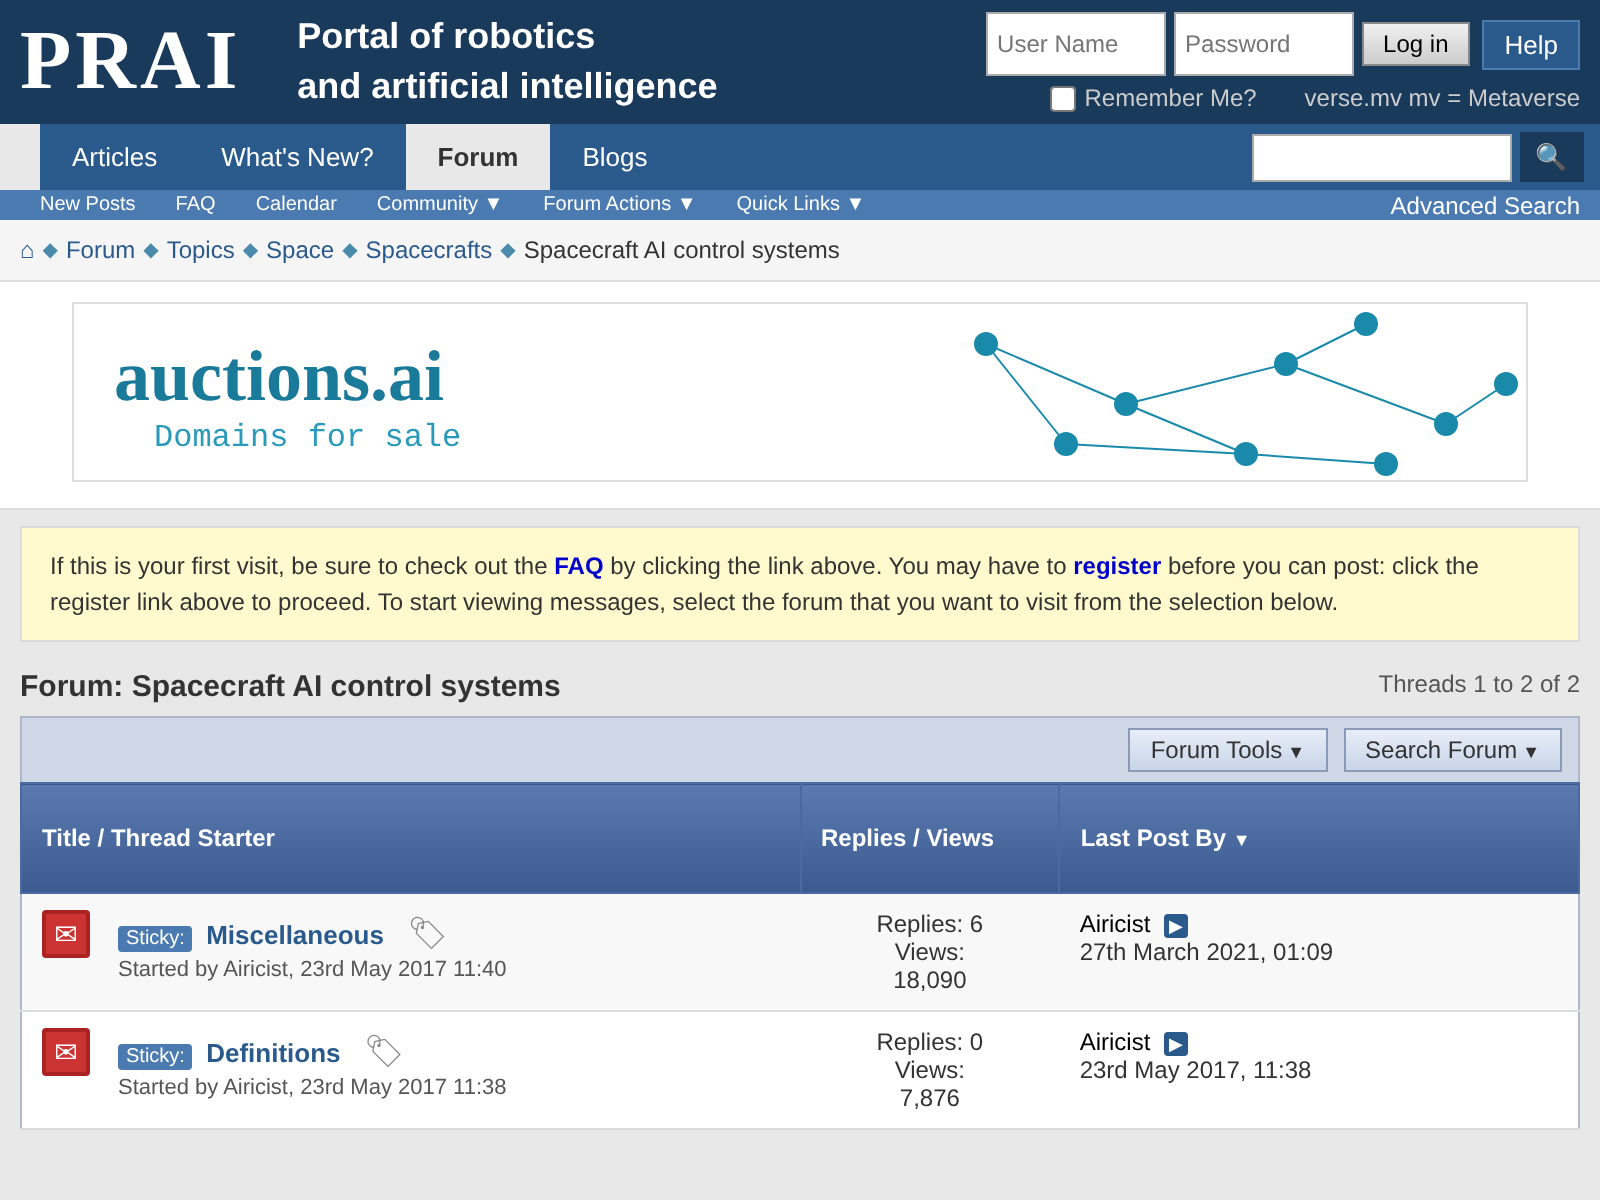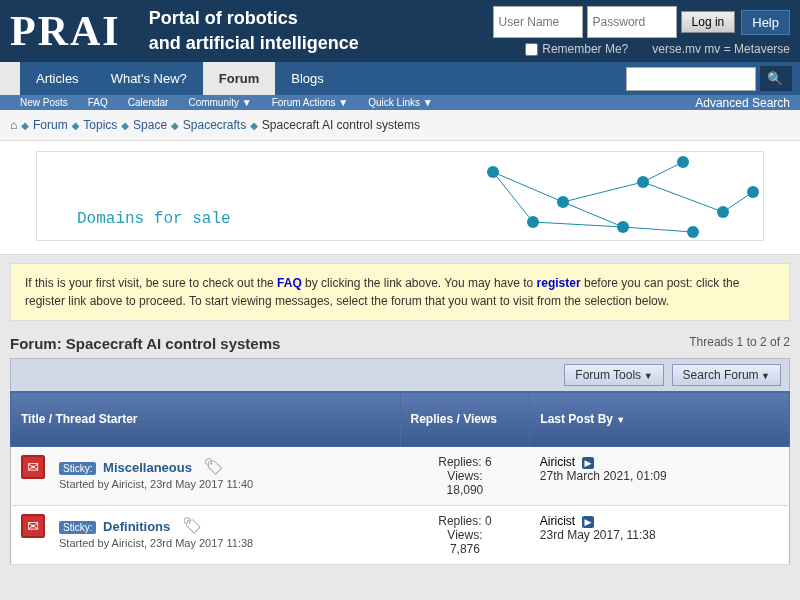--- a/index.html
+++ b/index.html
@@ -350,20 +350,21 @@
   <span class="diamond">◆</span>
   <a>Space</a>
   <span class="diamond">◆</span>
   <a>Spacecrafts</a>
   <span class="diamond">◆</span>
   <span>Spacecraft AI control systems</span>
 </div>
 
 <div class="ad-banner">
   <div class="ad-inner">
+    <div class="ad-text-main">auctions.ai</div>
     <div class="ad-text-sub">Domains for sale</div>
     <svg class="ad-graphic" viewBox="0 0 320 90" xmlns="http://www.w3.org/2000/svg">
       <rect width="320" height="90" fill="white"></rect>
 
       <line x1="50" y1="20" x2="120" y2="50" stroke="#1a8aaa" stroke-width="1"></line>
       <line x1="120" y1="50" x2="200" y2="30" stroke="#1a8aaa" stroke-width="1"></line>
       <line x1="200" y1="30" x2="280" y2="60" stroke="#1a8aaa" stroke-width="1"></line>
       <line x1="120" y1="50" x2="180" y2="75" stroke="#1a8aaa" stroke-width="1"></line>
       <line x1="200" y1="30" x2="240" y2="10" stroke="#1a8aaa" stroke-width="1"></line>
       <line x1="50" y1="20" x2="90" y2="70" stroke="#1a8aaa" stroke-width="1"></line>

